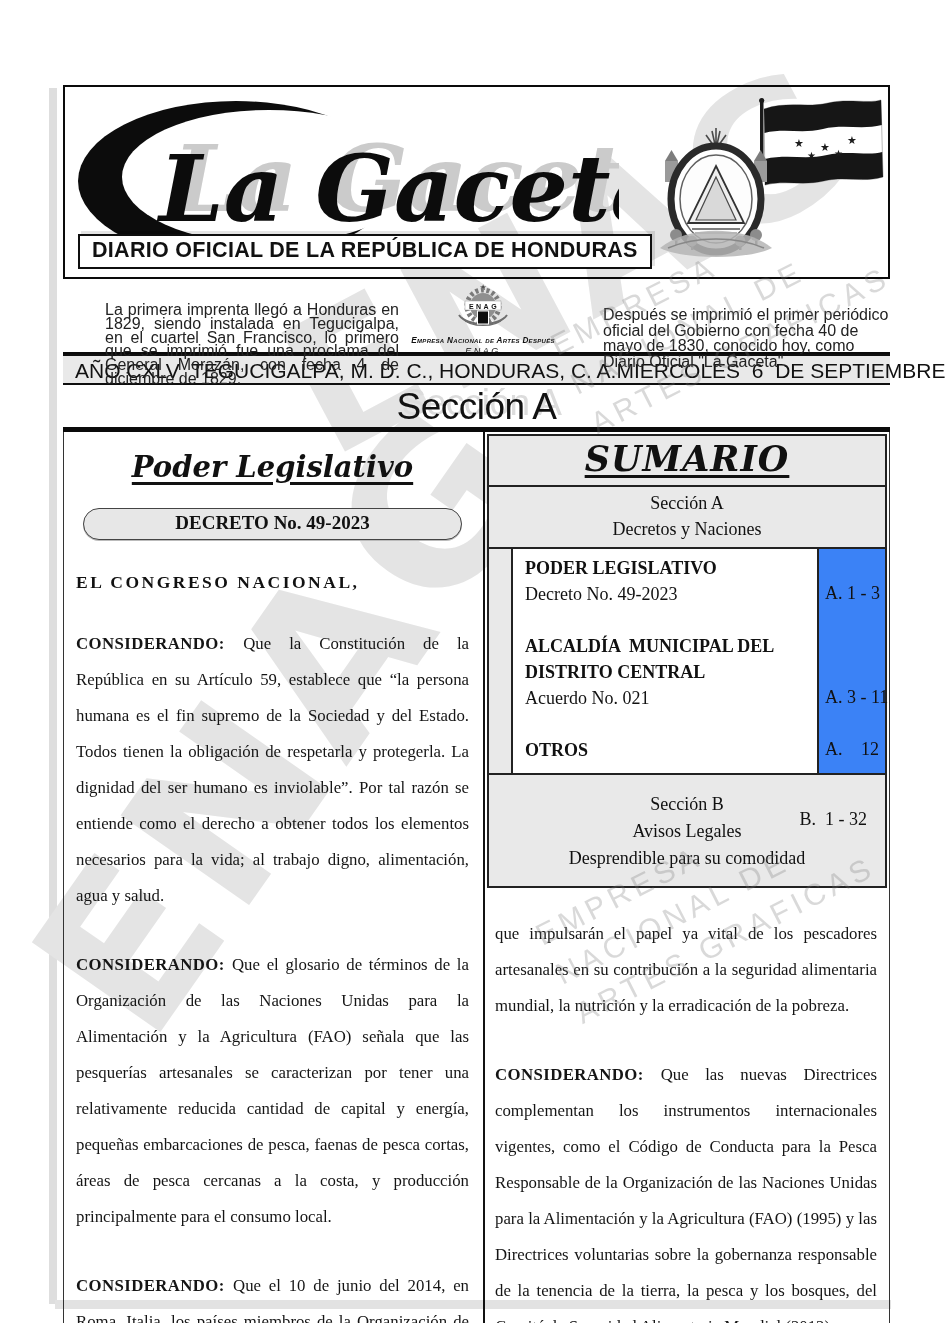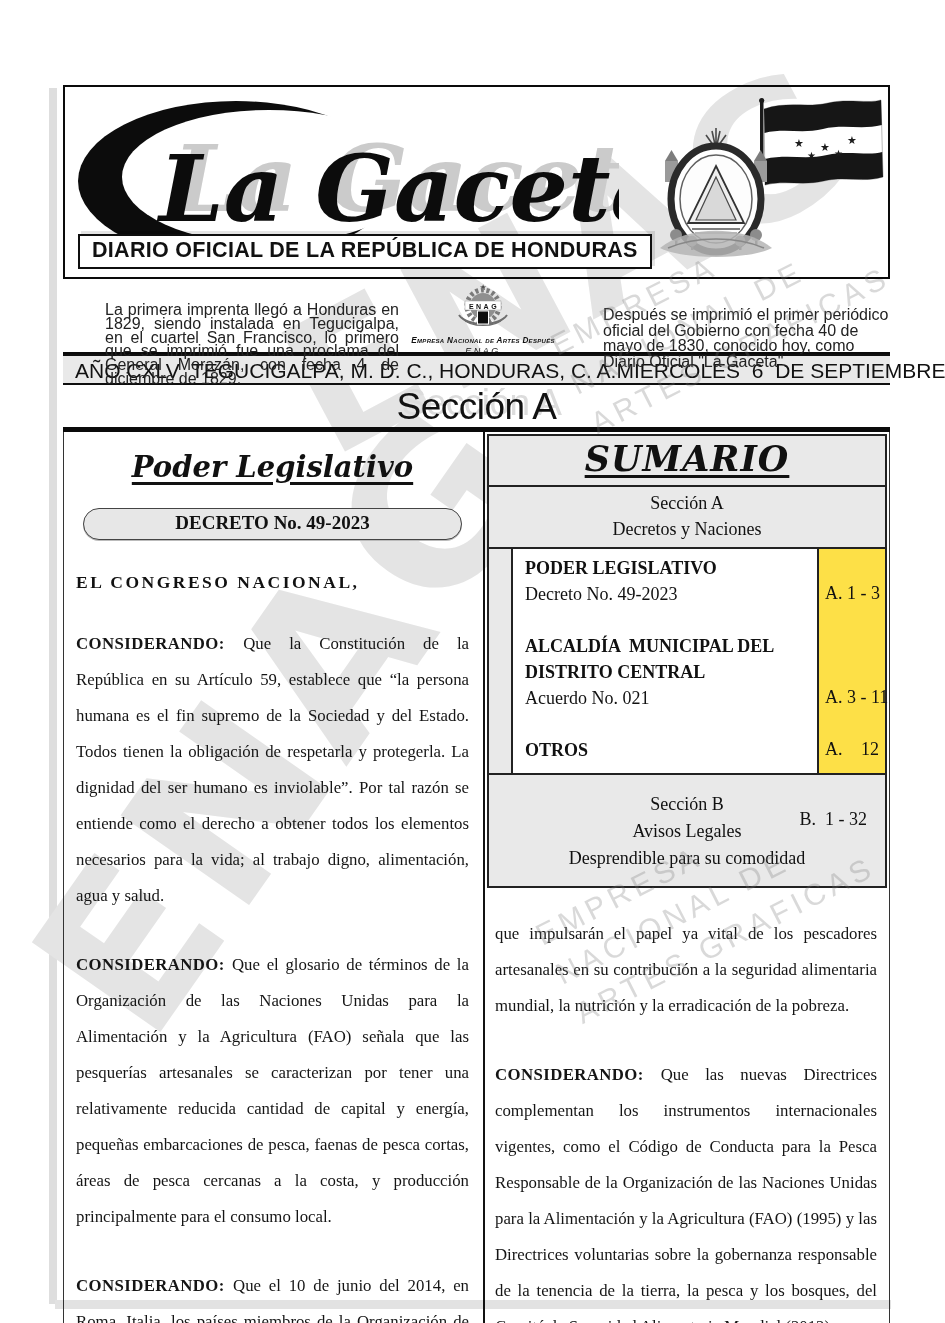--- a/index.html
+++ b/index.html
@@ -66,21 +66,21 @@
   .sumario{margin:2px;border:2px solid #222;background:#e9e9e9;font-size:18px;}
   .sum-title{text-align:center;padding:2px 0 6px;border-bottom:2px solid #222;
       font-family:"DejaVu Serif",serif;font-style:italic;font-weight:bold;font-size:35px;letter-spacing:1px;}
   .sum-title span{text-decoration:underline;text-decoration-thickness:2.5px;text-underline-offset:4px;}
   .sum-sec{text-align:center;line-height:26px;padding:3px 0 5px;border-bottom:2px solid #222;}
   .sum-entries{display:flex;border-bottom:2px solid #222;}
   .sum-strip{width:22px;background:#e9e9e9;border-right:2px solid #222;}
   .sum-list{flex:1;background:#fff;padding:6px 8px 10px 12px;line-height:26px;}
   .sum-list .ln{white-space:pre;}
   .sum-list .bold{font-weight:bold;}
-  .sum-pagecol{width:66px;background:#fde047;border-left:2px solid #222;position:relative;}
+  .sum-pagecol{width:66px;background:#3b82f6;border-left:2px solid #222;position:relative;}
   .pv{position:absolute;left:6px;white-space:pre;}
   .pv1{top:34px;}
   .pv2{top:138px;}
   .pv3{top:190px;left:6px;right:6px;display:flex;justify-content:space-between;}
   .sum-secb{position:relative;text-align:center;line-height:27px;padding:16px 0 14px;}
   .sum-b-pages{position:absolute;right:18px;top:31px;white-space:pre;}
   
   .rc-body{padding:0 12px 0 10px;}
   .rc-body .body-par:first-child{margin-top:28px;}
 </style>

